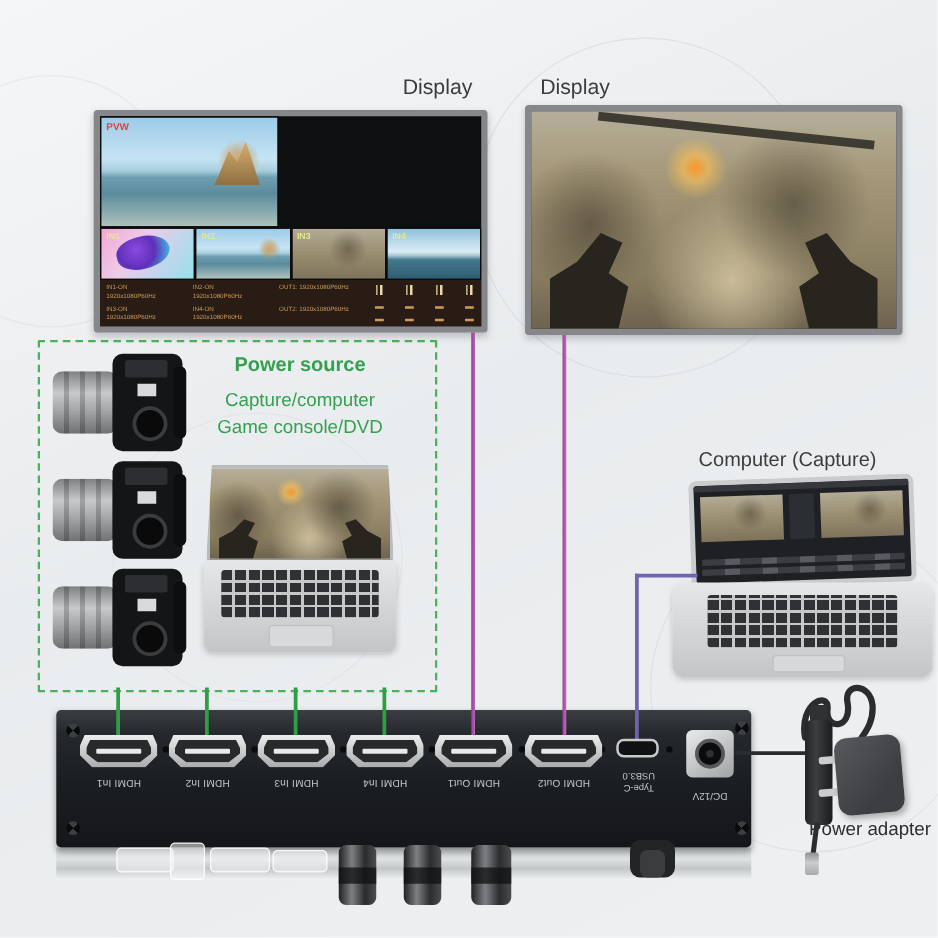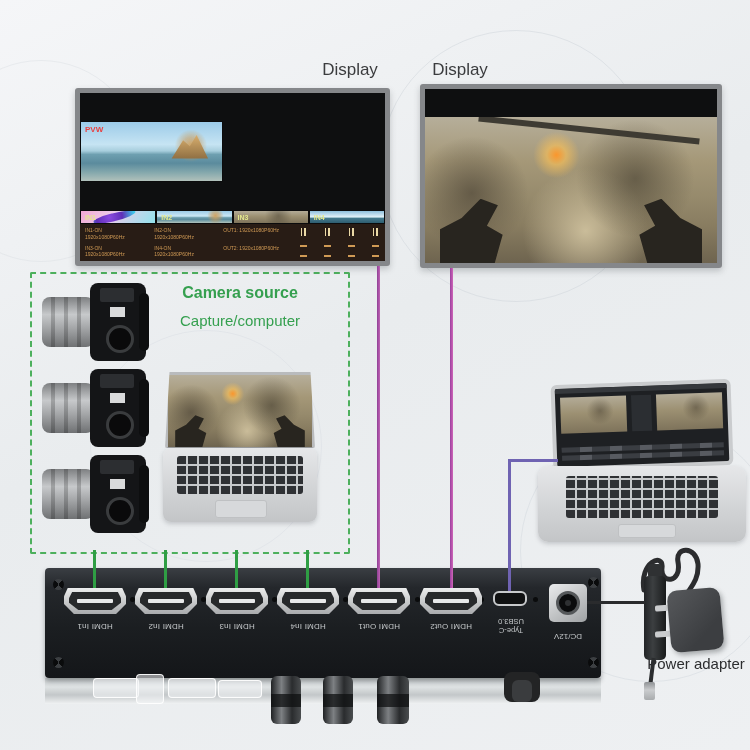--- a/index.html
+++ b/index.html
@@ -21,21 +21,21 @@
   
   .display{position:absolute;border:5px solid #85878a;background:#0e0f10;border-radius:3px;
            box-shadow:0 3px 6px rgba(70,75,80,.28);z-index:2;}
   .dl{left:75px;top:88px;width:305px;height:168px;}
   .dr{left:420px;top:84px;width:292px;height:174px;}
   .mv{position:absolute;inset:0;display:flex;flex-direction:column;}
   .mv-top{display:flex;height:53%;}
   .q1{width:47%;}
   .q2{width:53%;}
   .mv-cells{display:flex;height:25%;}
-  .pane{position:relative;border:1px solid #0b0b0c;box-sizing:border-box;overflow:hidden;margin-top:28px;}
+  .pane{position:relative;border:1px solid #0b0b0c;box-sizing:border-box;overflow:hidden;}
   .pane.c{width:25%;}
   .tag{position:absolute;left:4px;top:3px;font-size:8px;font-weight:700;color:#e84040;z-index:2;}
   .c-tag{font-size:7px;color:#e3e88e;}
 
   .beach{background:
     radial-gradient(circle at 78% 40%, rgba(208,160,92,.95) 0%, rgba(200,152,86,.55) 7%, transparent 14%),
     linear-gradient(180deg,#9ccbe8 0%,#c6e4f3 38%,#a8cedd 49%,#6e9fb0 55%,#5b8b9d 70%,#86a9ad 86%,#b1c1bb 100%);}
   .rock{position:absolute;right:6%;top:22%;width:34%;height:40%;
     background:linear-gradient(180deg,#d8ae6e,#8f6f42);
     clip-path:polygon(12% 100%,36% 22%,50% 48%,64% 0,88% 100%);}
@@ -281,22 +281,23 @@
 
   <div class="display dr">
     <div class="pane game-scene" style="position:absolute;inset:0;border:0;">
       <div class="beam"></div>
       <div class="gun l"></div>
       <div class="gun r"></div>
     </div>
   </div>
 
   <div class="srcbox"></div>
-  <span class="src-title">Camera source</span>
+  <span class="src-title">Power source</span>
   <span class="src-line" style="top:312px;">Capture/computer</span>
+  <span class="src-line" style="top:333px;">Game console/DVD</span>
 
   <div class="camera" style="top:281px;">
     <div class="cam-lens"></div>
     <div class="cam-body">
       <div class="cam-grip"></div>
       <div class="cam-prism"></div>
       <div class="cam-lcd"></div>
       <div class="cam-dial"></div>
     </div>
   </div>
@@ -323,20 +324,21 @@
     <div class="ls-screen game-scene">
       <div class="gun l"></div>
       <div class="gun r"></div>
     </div>
     <div class="lap-base ls-base">
       <div class="kb ls-kb"></div>
       <div class="pad ls-pad"></div>
     </div>
   </div>
 
+  <span class="lbl" style="left:530px;top:360px;width:200px;font-size:16px;">Computer (Capture)</span>
   <div class="laptop-cap">
     <div class="cap-screen">
       <div class="cap-menubar"></div>
       <div class="cap-pane pleft game-mini"></div>
       <div class="cap-center"></div>
       <div class="cap-pane pright game-mini"></div>
       <div class="cap-tl t1"></div>
       <div class="cap-tl t2"></div>
     </div>
     <div class="lap-base cap-base">

